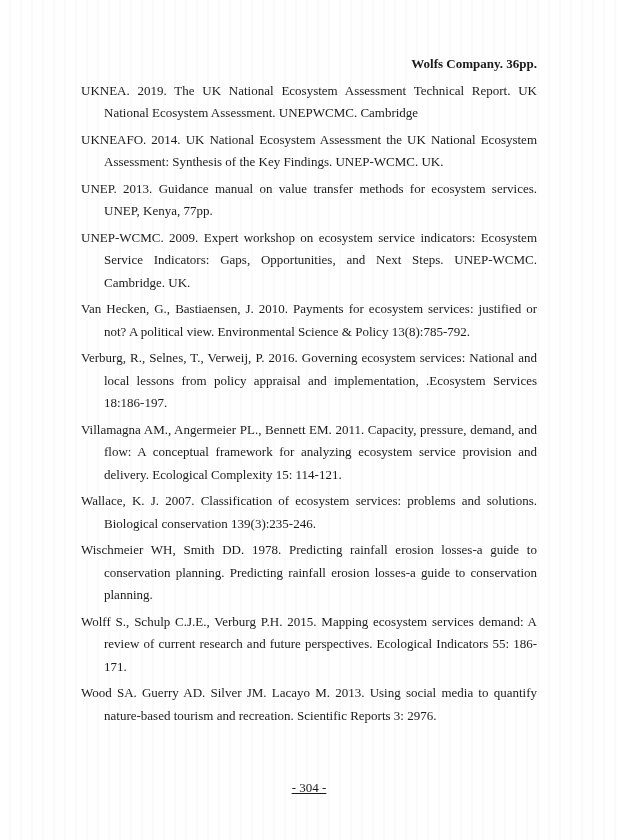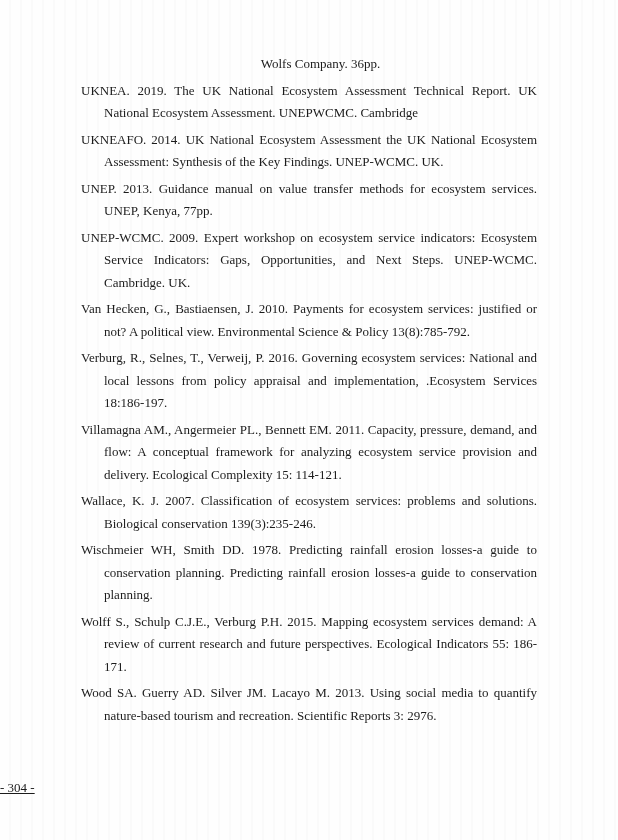--- a/index.html
+++ b/index.html
@@ -27,36 +27,37 @@
     left: 81px;
     top: 53px;
     width: 456px;
     color: #1b1b1b;
     font-size: 13px;
   }
   .continuation {
     margin: 0 0 4px 0;
     padding-left: 23px;
     line-height: 22.5px;
-    text-align: center;
+    text-align: right;
+    font-weight: bold;
   }
   .reference {
     margin: 0 0 4px 0;
     padding-left: 23px;
     text-indent: -23px;
     line-height: 22.5px;
     text-align: justify;
     text-justify: inter-word;
   }
   .footer {
     position: absolute;
     left: 0;
     right: 0;
     top: 778px;
-    text-align: left;
+    text-align: center;
     color: #1b1b1b;
     font-size: 13px;
     line-height: 20px;
     text-decoration: underline;
   }
 </style>
 </head>
 <body>
 
 <div class="page">

